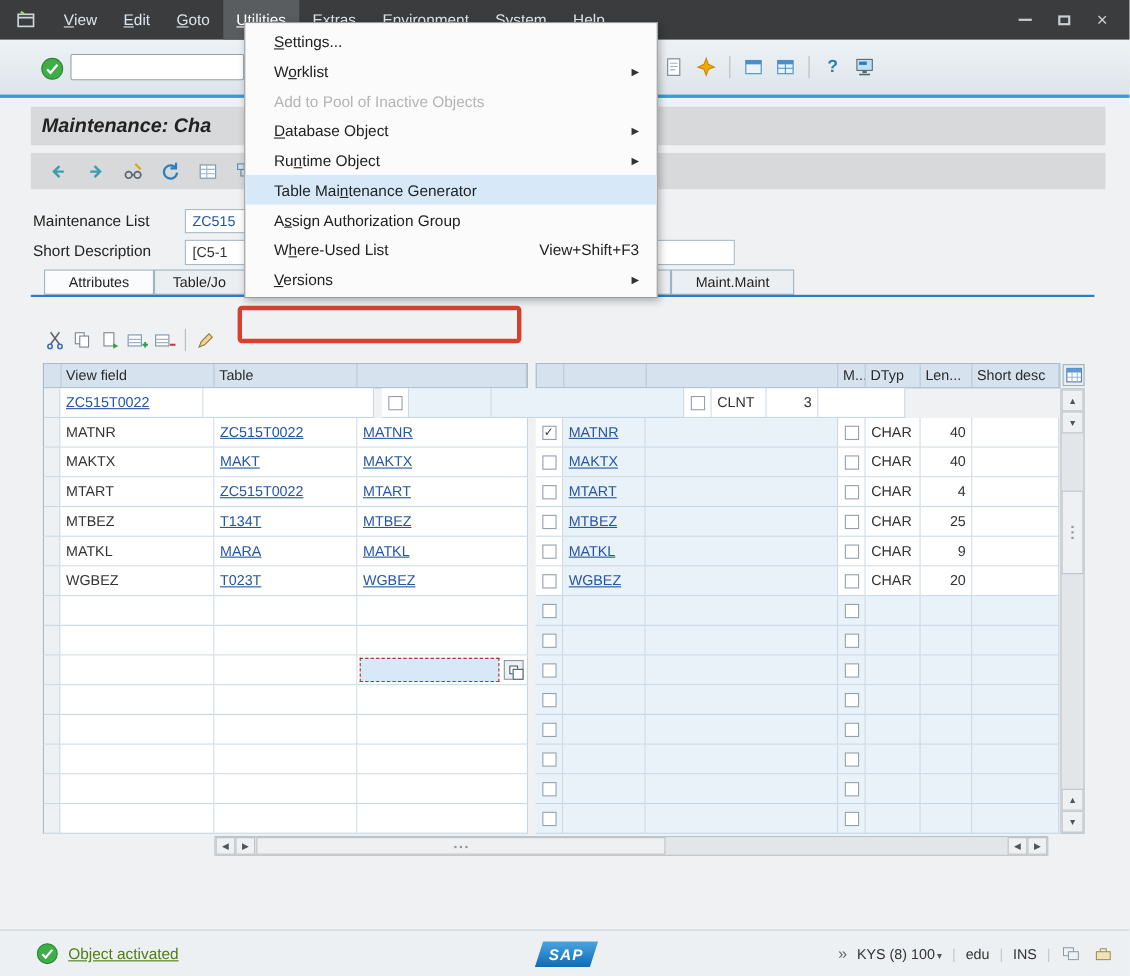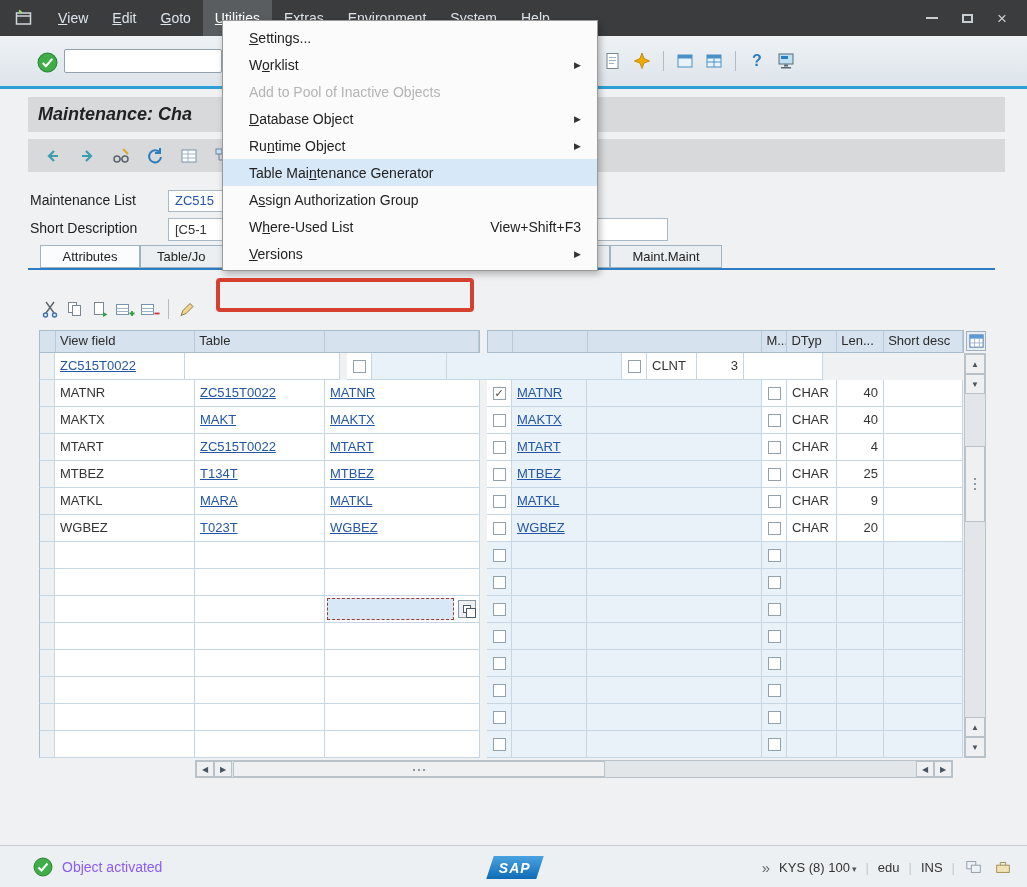--- a/index.html
+++ b/index.html
@@ -96,21 +96,21 @@
   #vthumb::after { content:""; position:absolute; left:8px; top:36px; width:2px; height:2px; background:#8a98a4; box-shadow:0 -5px #8a98a4, 0 5px #8a98a4; }
   #hscroll { left:195px; top:760px; width:758px; height:18px; background:#e2e6e9; border:1px solid #b9c2c9; }
   .hs-btn { position:absolute; top:0; width:18px; height:16px; background:#eef0f2; border:1px solid #b9c2c9; font-size:8px; color:#4a5560; display:flex; align-items:center; justify-content:center; }
   #hs-l1{left:0;} #hs-r1{left:18px;} #hs-l2{right:18px;} #hs-r2{right:0;}
   #hthumb { position:absolute; left:37px; top:0; width:372px; height:16px; background:#eef0f2; border:1px solid #b9c2c9; }
   #hthumb::after { content:""; position:absolute; left:184px; top:7px; width:2px; height:2px; background:#8a98a4; box-shadow:-5px 0 #8a98a4, 5px 0 #8a98a4; }
 
   
   #statusbar { top:845px; left:0; width:1027px; height:42px; background:#edf0f3; border-top:1px solid #c9cfd4; }
   #status-left { position:absolute; left:32px; top:0; height:42px; display:flex; align-items:center; gap:8px; }
-  #status-msg { font-size:14px; color:#8b5cf6; }
+  #status-msg { font-size:14px; color:#4d7c0f;text-decoration:underline; }
   #sap-logo { position:absolute; left:490px; top:10px; width:50px; height:23px; background:linear-gradient(#4aa3e0,#0f6cb5); transform:skewX(-18deg); display:flex; align-items:center; justify-content:center; }
   #sap-logo span { transform:skewX(18deg); color:#fff; font-weight:bold; font-style:italic; font-size:14px; letter-spacing:1px; }
   #status-right { position:absolute; right:14px; top:0; height:42px; display:flex; align-items:center; gap:9px; font-size:13px; color:#333; }
   .ssep { color:#c3c9ce; }
   #chevrons { color:#666; font-size:15px; }
   #sys-caret { font-size:9px; color:#555; margin-left:2px; }
 
   
   #menu { left:222px; top:20px; width:376px; background:#fbfbfb; border:1px solid #9a9a9a; box-shadow:2px 3px 7px rgba(0,0,0,.28); padding:3px 0; z-index:40; }
   .menu-item { height:27px; display:flex; align-items:center; padding:0 16px 0 26px; font-size:14px; color:#222; white-space:nowrap; }

